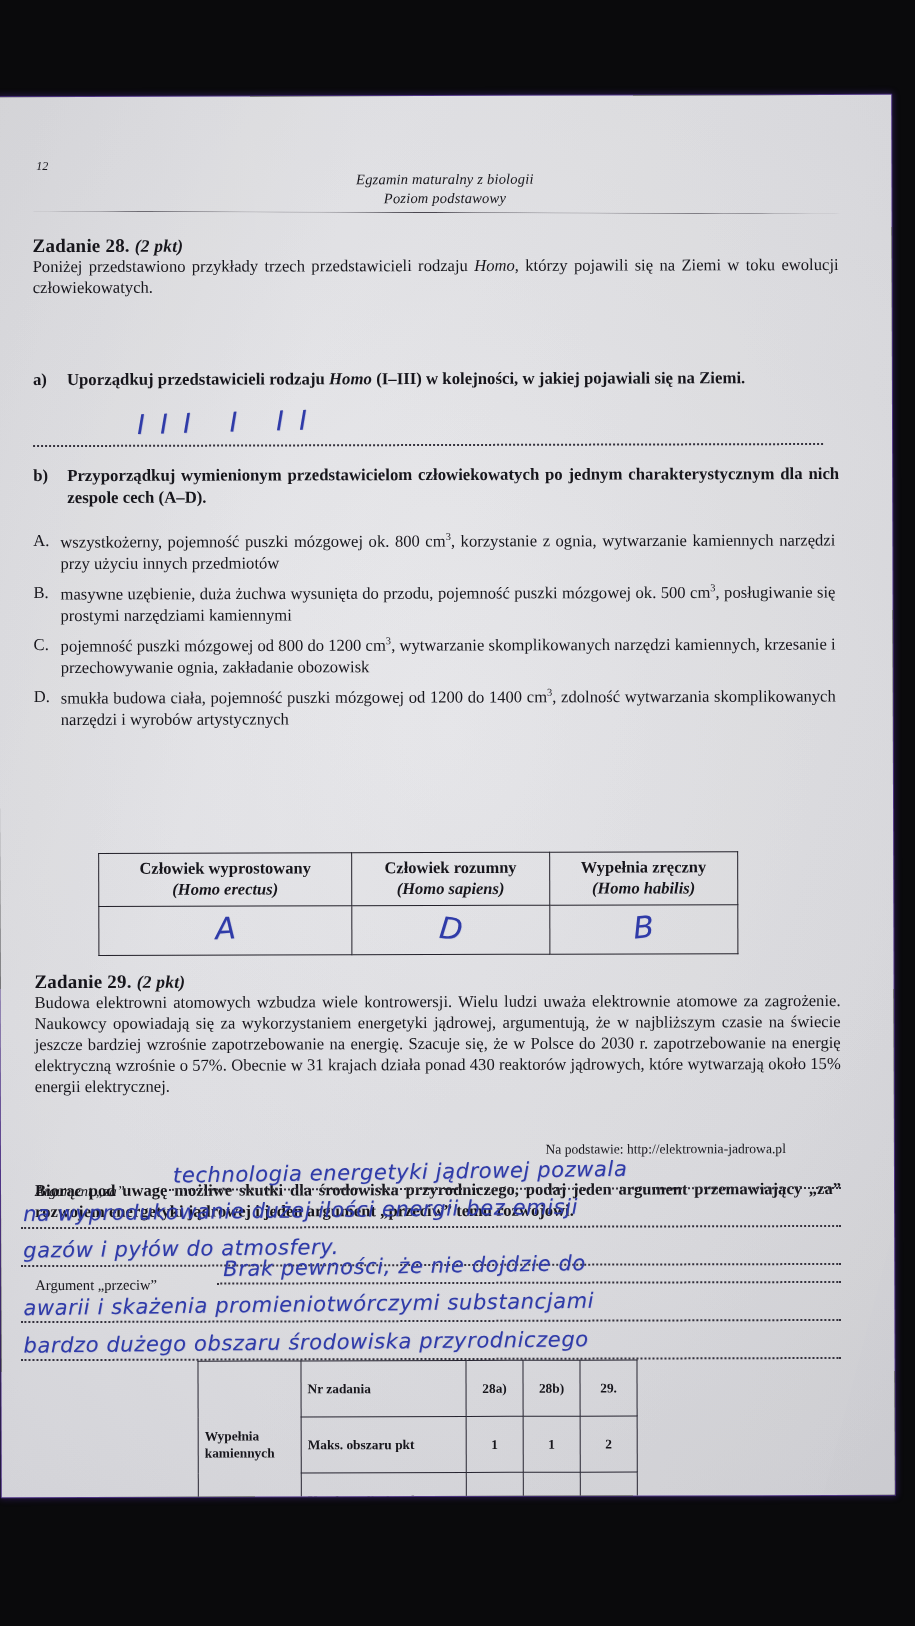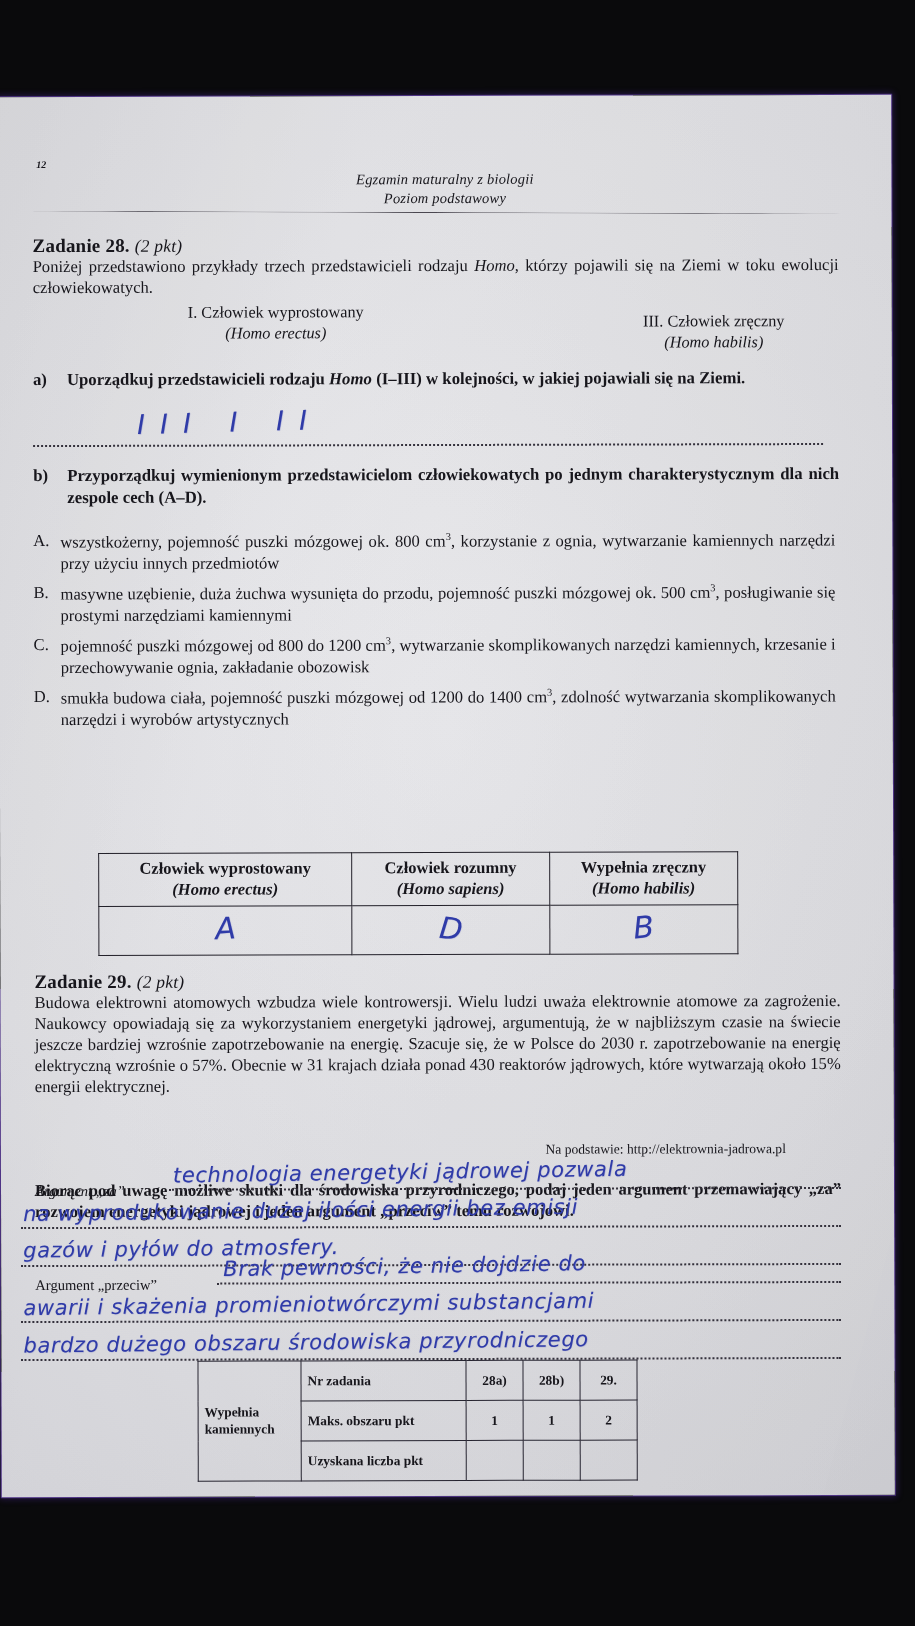--- a/index.html
+++ b/index.html
@@ -25,30 +25,30 @@
   #paper:after{
     content:"";position:absolute;inset:0;pointer-events:none;
     background:
       linear-gradient(105deg, rgba(0,0,0,.05) 0%, rgba(255,255,255,.05) 30%, rgba(0,0,0,.055) 100%),
       radial-gradient(120% 100% at 50% 45%, rgba(255,255,255,.10) 0%, rgba(0,0,0,.10) 100%);
     mix-blend-mode:multiply;opacity:.65;
   }
   .sheet-inner{position:relative;z-index:2;color:#17161c;}
 
   
-  .pg-num{position:absolute;left:38px;top:62px;font-style:italic;font-weight:bold;font-size:10px;}
+  .pg-num{position:absolute;left:38px;top:62px;font-style:italic;font-weight:normal;font-size:12px;}
   .hdr{position:absolute;left:0;top:74px;width:100%;text-align:center;font-style:italic;font-size:14.5px;line-height:1.28;letter-spacing:.2px;}
   .rule{position:absolute;left:34px;top:116px;width:810px;height:0;
         border-top:1.4px solid #4a4750;border-radius:50%;
         transform:rotate(.35deg);}
 
   
   .blk{position:absolute;}
   .task-title{font-weight:bold;font-size:19px;letter-spacing:.2px;}
-  .task-title .pkt{font-style:italic;font-weight:normal;font-size:17.5px;margin-top:44px;}
+  .task-title .pkt{font-style:italic;font-weight:bold;font-size:17.5px;margin-top:44px;}
   .body-txt{font-size:16.6px;line-height:1.265;text-align:justify;}
   .body-txt i{font-style:italic;}
 
   .species-row{position:absolute;left:130px;top:206px;width:720px;height:52px;font-size:16.3px;}
   .sp{position:absolute;text-align:center;line-height:1.26;}
   .sp i{font-style:italic;}
   .sp1{left:22px;top:0;width:250px;}
   .sp2{left:262px;top:2px;width:220px;}
   .sp3{left:470px;top:10px;width:230px;}
 
@@ -87,21 +87,21 @@
   .source{position:absolute;right:108px;top:1046px;font-size:13.6px;}
 
   
   .arg-label{position:absolute;font-size:14.6px;}
   .hw-line{position:absolute;color:#2f3ba8;font-family:"DejaVu Sans", sans-serif;font-style:italic;
            font-size:21px;letter-spacing:.6px;white-space:nowrap;
            text-shadow:.4px .4px .8px rgba(60,70,180,.35);}
 
   
   #ex-table{position:absolute;left:196px;top:1264px;border-collapse:collapse;}
-  #ex-table td{border:1.2px solid #262430;font-weight:bold;font-size:13.4px;padding:10px 6px;height:19px;}
+  #ex-table td{border:1.2px solid #262430;font-weight:bold;font-size:13.4px;padding:18px 6px;height:19px;}
   #ex-table td.w{width:90px;line-height:1.2;}
   #ex-table td.label{width:152px;}
   #ex-table td.num{width:44px;text-align:center;}
 </style>
 </head>
 <body>
 
 <div id="paper">
  <div class="sheet-inner">
 
@@ -115,28 +115,20 @@
   <div class="blk task-title" style="left:34px;top:138px;">
     <span>Zadanie 28.</span>
     <span class="pkt">(2 pkt)</span>
   </div>
 
   <div class="blk body-txt" style="left:34px;top:160px;width:806px;">
     <span>Poniżej przedstawiono przykłady trzech przedstawicieli rodzaju </span><i>Homo</i><span>, którzy pojawili się na Ziemi w toku ewolucji człowiekowatych.</span>
   </div>
 
   <div class="species-row">
-    <div class="sp sp1">
-      <div>I. Człowiek wyprostowany</div>
-      <div><i>(Homo erectus)</i></div>
-    </div>
-    <div class="sp sp3">
-      <div>III. Człowiek zręczny</div>
-      <div><i>(Homo habilis)</i></div>
-    </div>
   </div>
 
   <div class="qa blk" style="left:34px;top:272px;width:806px;">
     <span class="lbl">a)</span>
     <span class="txt"><span>Uporządkuj przedstawicieli rodzaju </span><i>Homo</i><span> (I–III) w kolejności, w jakiej pojawiali się na Ziemi.</span></span>
   </div>
 
   <div class="dots" style="left:34px;top:348px;width:790px;"></div>
   <div class="hw hw-ans-a" style="left:138px;top:310px;">III I II</div>
 

